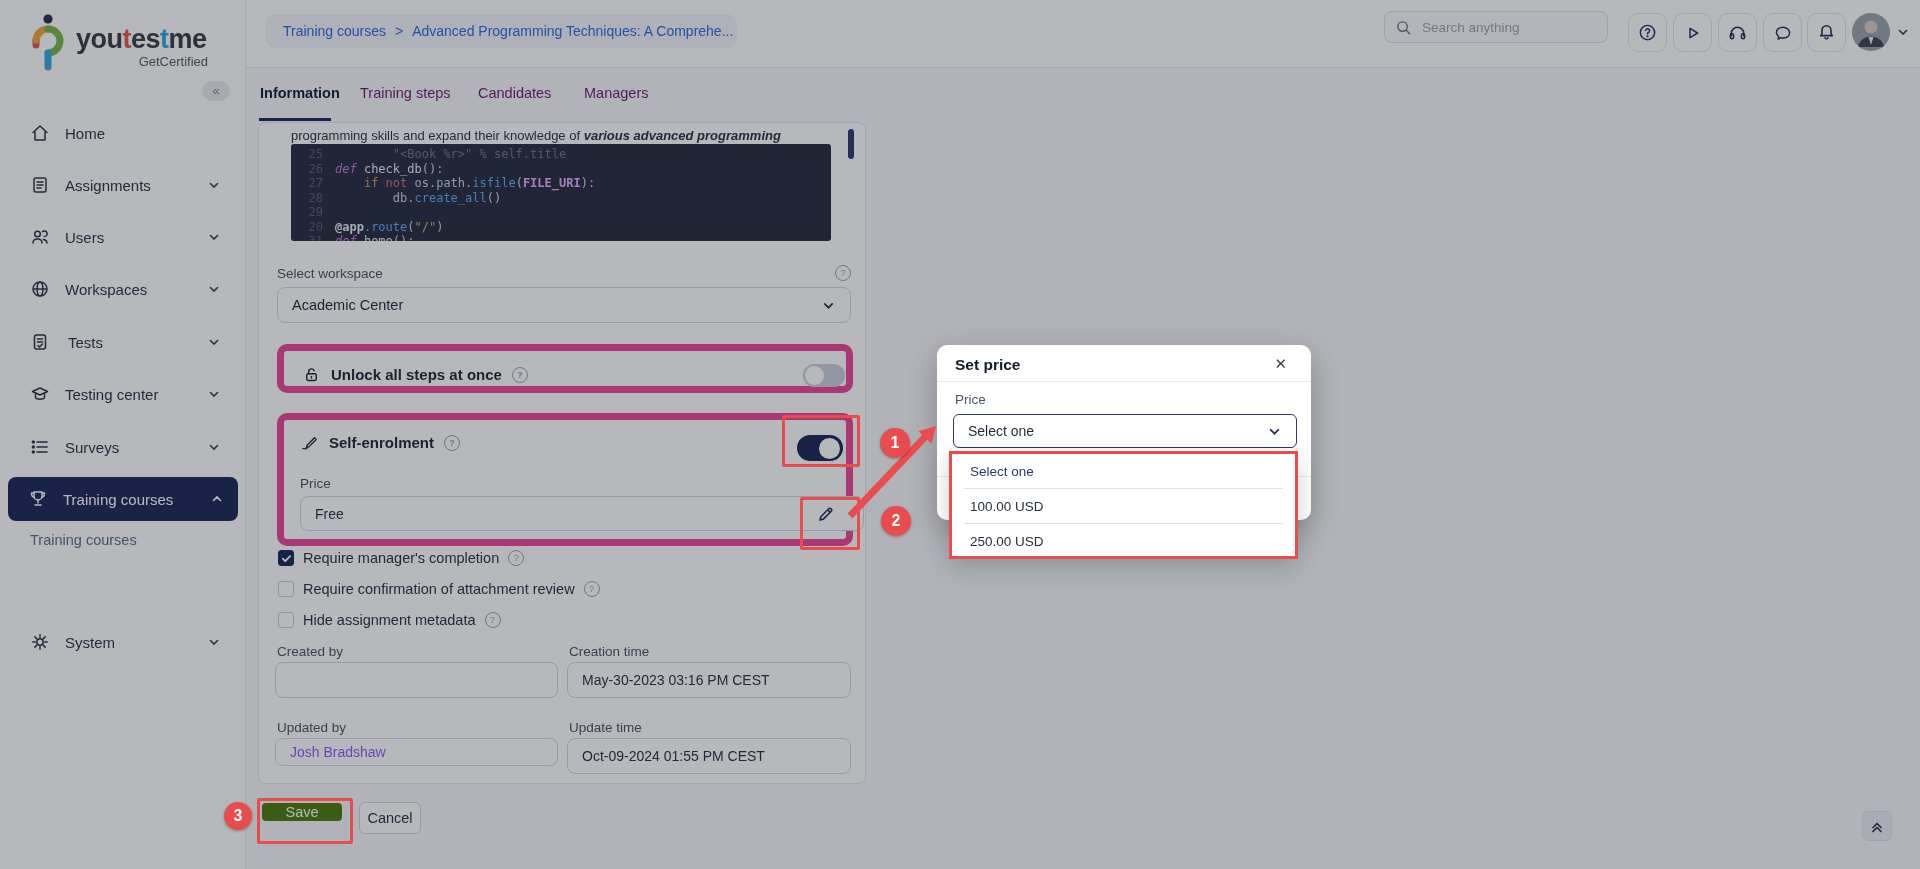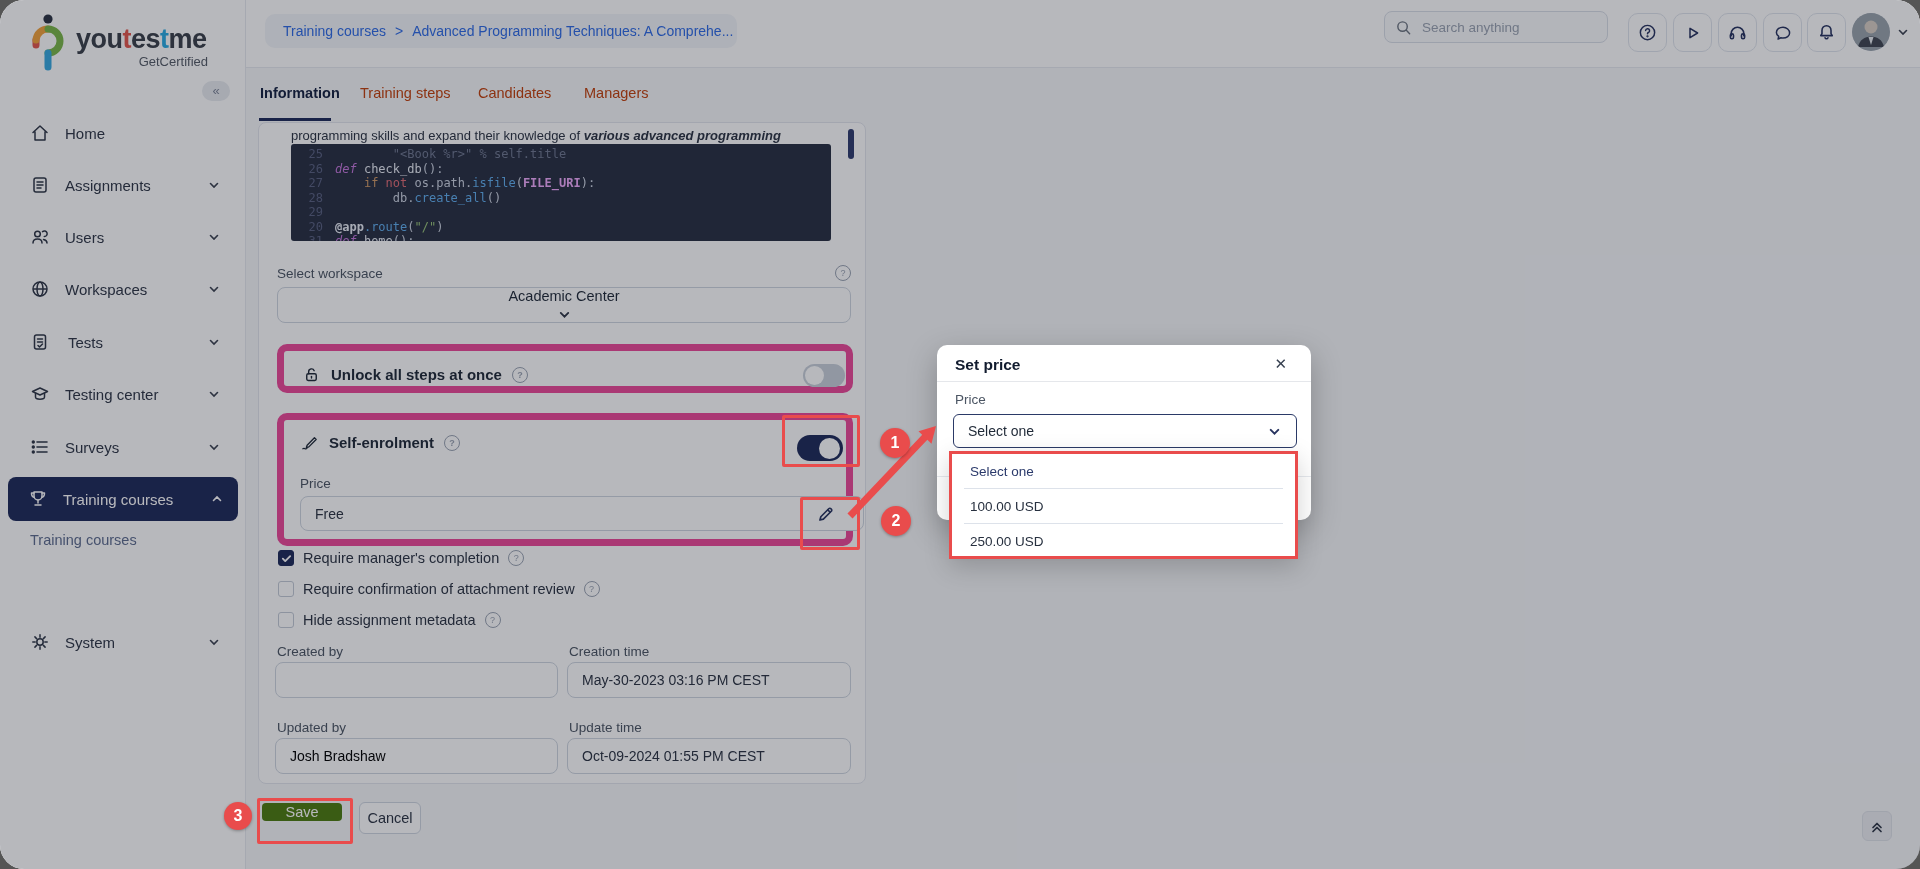--- a/index.html
+++ b/index.html
@@ -1,17 +1,17 @@
 <!DOCTYPE html>
 <html><head>
 <meta charset="utf-8">
 <style>
   html,body{margin:0;padding:0;background:#555;}
   .page{position:relative;width:1920px;height:869px;background:#f7f8fa;overflow:hidden;
-        font-family:"Liberation Sans","DejaVu Sans",sans-serif;color:#2b3342;border-radius:24px;}
+        font-family:"Liberation Sans","DejaVu Sans",sans-serif;color:#2b3342;}
   .abs{position:absolute;}
   svg{display:block;}
   
   .sidebar{position:absolute;left:0;top:0;width:245px;height:869px;background:#fff;border-right:1px solid #e7eaef;z-index:10;}
   .wordmark{font-size:27px;font-weight:bold;letter-spacing:-0.5px;line-height:27px;}
   .wm-d{color:#3a4049}.wm-r{color:#e2574c}.wm-b{color:#29abe2}
   .tagline{font-size:13px;color:#545b66;text-align:right;margin-top:1px;}
   .collapse-btn{position:absolute;left:202px;top:81px;width:28px;height:20px;border:none;border-radius:10px;
         background:#e8ebf0;color:#7d8698;font-size:13px;line-height:18px;text-align:center;cursor:pointer;}
   .nav-item{position:absolute;left:10px;width:225px;height:40px;display:flex;align-items:center;gap:15px;
@@ -28,21 +28,21 @@
         display:flex;align-items:center;padding:0 18px;box-sizing:border-box;font-size:14px;color:#2e6be6;gap:9px;white-space:nowrap;}
   .searchbox{position:absolute;left:1139px;top:11px;width:224px;height:32px;border:1px solid #d9dee7;border-radius:8px;
         background:#fafbfc;display:flex;align-items:center;padding:0 10px;box-sizing:border-box;gap:8px;}
   .searchbox input{border:none;outline:none;background:transparent;font-size:13.5px;color:#4a5160;width:160px;
         font-family:"Liberation Sans","DejaVu Sans",sans-serif;}
   .searchbox input::placeholder{color:#9aa3b2;}
   .ibtn{position:absolute;top:13px;width:39px;height:39px;border:1px solid #dfe4ec;border-radius:10px;background:#fff;
         display:flex;align-items:center;justify-content:center;color:#27335f;cursor:pointer;}
   .avatar{position:absolute;left:1607px;top:13px;width:38px;height:38px;border-radius:50%;background:#b9c0c9;overflow:hidden;cursor:pointer;}
   
-  .tab{position:absolute;top:85px;font-size:14.5px;color:#c2410c;cursor:pointer;}
+  .tab{position:absolute;top:85px;font-size:14.5px;color:#701a75;cursor:pointer;}
   .tab.active{color:#13203f;font-weight:bold;}
   .tab-underline{position:absolute;left:259px;top:118px;width:72px;height:3px;background:#1e2a5a;}
   
   .card{position:absolute;left:258px;top:122px;width:608px;height:662px;background:#fff;border:1px solid #e2e6ed;
         border-radius:8px;box-sizing:border-box;}
   .scroll-thumb{position:absolute;left:589px;top:6px;width:6px;height:30px;background:#2e3b6e;border-radius:3px;}
   .desc{position:absolute;left:32px;top:5px;width:530px;font-size:13px;color:#2b3342;line-height:16px;}
   .codeblock{position:absolute;left:32px;top:21px;width:540px;height:97px;background:#272e41;border-radius:3px;
         overflow:hidden;font-family:"DejaVu Sans Mono",monospace;font-size:12px;line-height:14.5px;padding-top:3px;box-sizing:border-box;}
   .cl{display:flex;}
@@ -353,21 +353,21 @@
       <div class="cl">
           <span class="ln">31</span>
           <span class="ct"><span class="kwdef">def </span><span class="fn">home</span><span class="pl">():</span></span>
         </div>
     </div>
 
     <div class="abs" style="left:18px;top:142px;width:574px;display:flex;justify-content:space-between;align-items:center;">
       <span class="flabel">Select workspace</span>
       <span class="qi">?</span>
     </div>
-    <div class="selectbox" style="left:18px;top:164px;width:574px;height:36px;flex-direction:column;">
+    <div class="selectbox" style="left:18px;top:164px;width:574px;height:36px;">
       <span>Academic Center</span>
       <span>
           <svg width="15" height="15" viewBox="0 0 14 14" fill="none" stroke="#2e3646" stroke-width="1.7" stroke-linecap="round">
             <path d="M3.5 5.5 7 9l3.5-3.5"></path>
           </svg>
         </span>
     </div>
 
     <div class="groupcard" style="left:18px;top:221px;width:576px;height:49px;">
       <div class="gtitle" style="position:absolute;left:18px;top:14px;">
@@ -429,21 +429,21 @@
       <span>Hide assignment metadata</span>
       <span class="qi">?</span>
     </div>
 
     <div class="flabel abs" style="left:18px;top:521px;">Created by</div>
     <input class="tinput" style="left: 16px; top: 539px; width: 283px; height: 36px;" value="">
     <div class="flabel abs" style="left:310px;top:521px;">Creation time</div>
     <input class="tinput" style="left: 308px; top: 539px; width: 284px; height: 36px;" value="May-30-2023 03:16 PM CEST">
 
     <div class="flabel abs" style="left:18px;top:597px;">Updated by</div>
-    <input class="tinput" style="left: 16px; top: 615px; width: 283px; height: 36px; color: #000000;" value="Josh Bradshaw">
+    <input class="tinput" style="left: 16px; top: 615px; width: 283px; height: 28px; color: #8b5cf6;" value="Josh Bradshaw">
     <div class="flabel abs" style="left:310px;top:597px;">Update time</div>
     <input class="tinput" style="left: 308px; top: 615px; width: 284px; height: 36px;" value="Oct-09-2024 01:55 PM CEST">
   </main>
 
   <button class="btn-save">Save</button>
   <button class="btn-cancel">Cancel</button>
 
   <button class="scrolltop">
     <span>
         <svg width="16" height="16" viewBox="0 0 16 16" fill="none" stroke="currentColor" stroke-width="1.7" stroke-linecap="round" stroke-linejoin="round">

